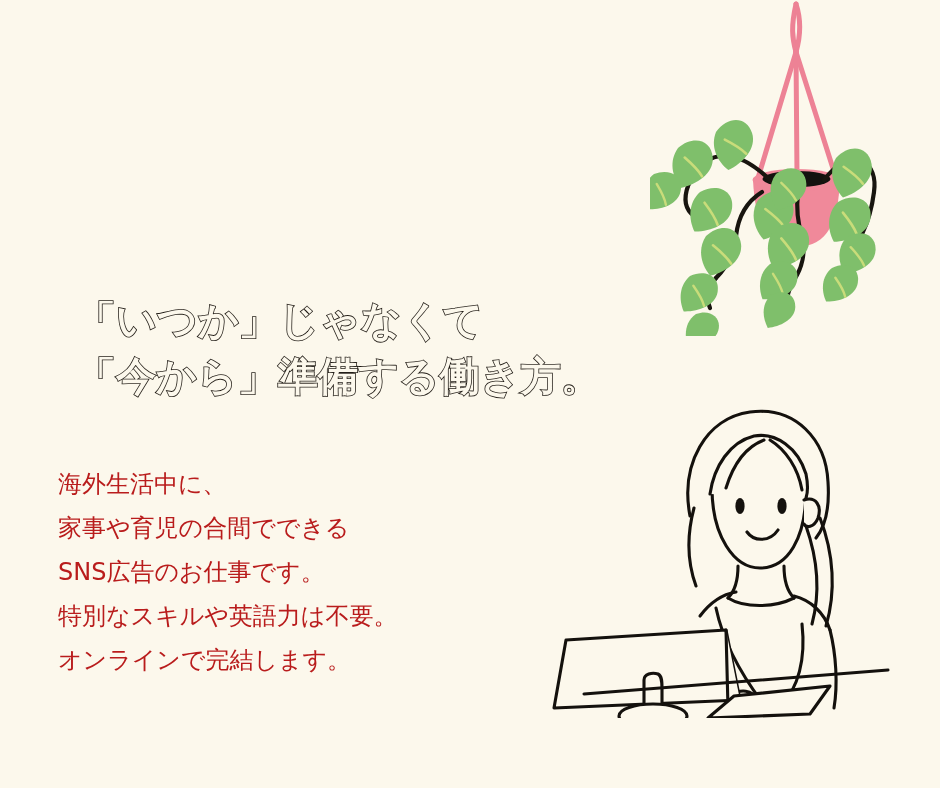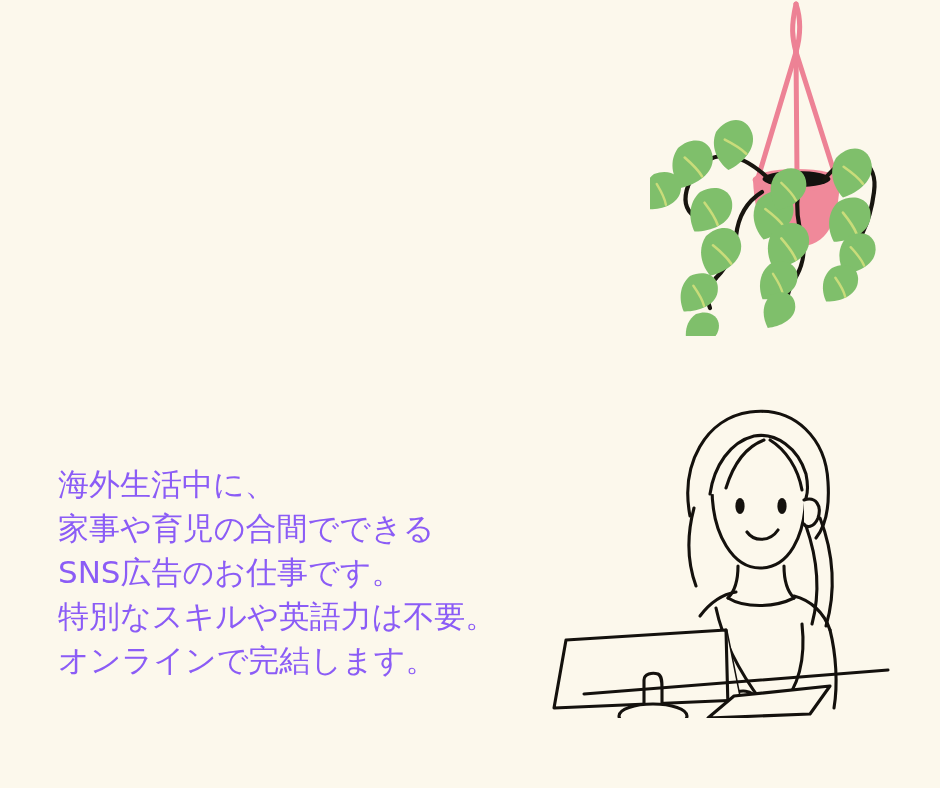--- a/index.html
+++ b/index.html
@@ -48,23 +48,23 @@
   }
 
   
   .body-copy {
     position: absolute;
     left: 58px;
     top: 462px;
     width: 520px;
     font-family: "DejaVu Sans", "Liberation Sans", sans-serif;
     font-weight: 400;
-    font-size: 31px;
+    font-size: 24px;
     line-height: 44px;
-    color: #8b5cf6;
+    color: #b91c1c;
     white-space: pre-line;
   }
 
   
   .footer-cta {
     position: absolute;
     left: 0;
     top: 748px;
     width: 880px;
     text-align: center;
@@ -226,20 +226,22 @@
       <path d="M96 302 C 96 296, 104 294, 110 296 C 114 298, 114 304, 114 310 L 114 336 C 110 340, 100 340, 96 336 Z" fill="#FCF8EC"></path>
       <ellipse cx="105" cy="338" rx="34" ry="12" fill="#FCF8EC"></ellipse>
 
       <path d="M36 316 L 340 292"></path>
 
       <path d="M186 318 L 282 308 L 262 336 L 160 340 Z" fill="#FCF8EC"></path>
     </g>
   </svg>
 
 
+  <div class="subtitle">「いつか」じゃなくて
+「今から」準備する働き方。</div>
 
   <div class="body-copy">海外生活中に、
 家事や育児の合間でできる
 SNS広告のお仕事です。
 特別なスキルや英語力は不要。
 オンラインで完結します。</div>
 
 
 </div>
 

